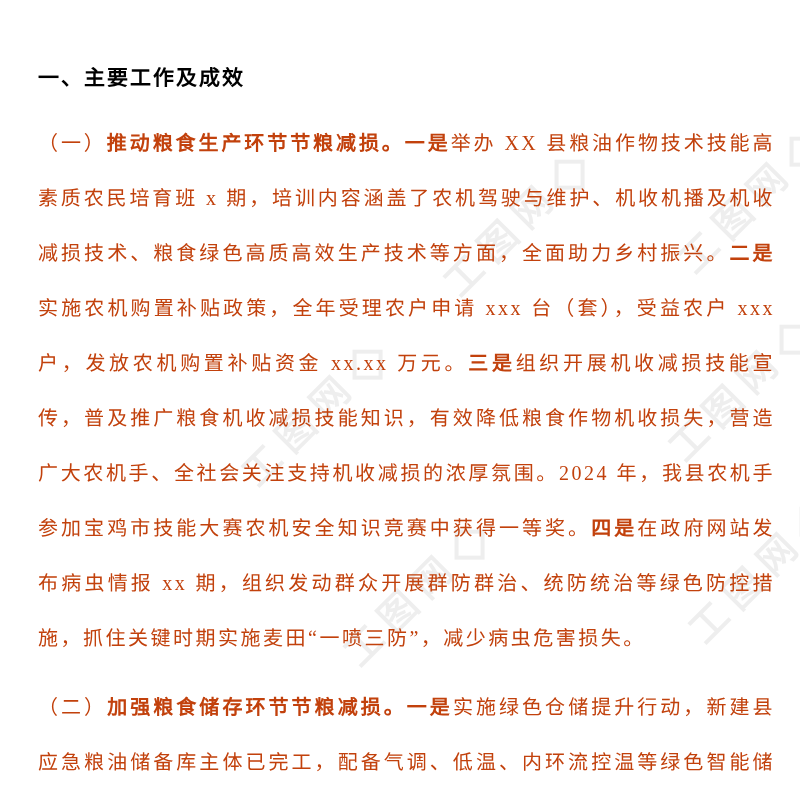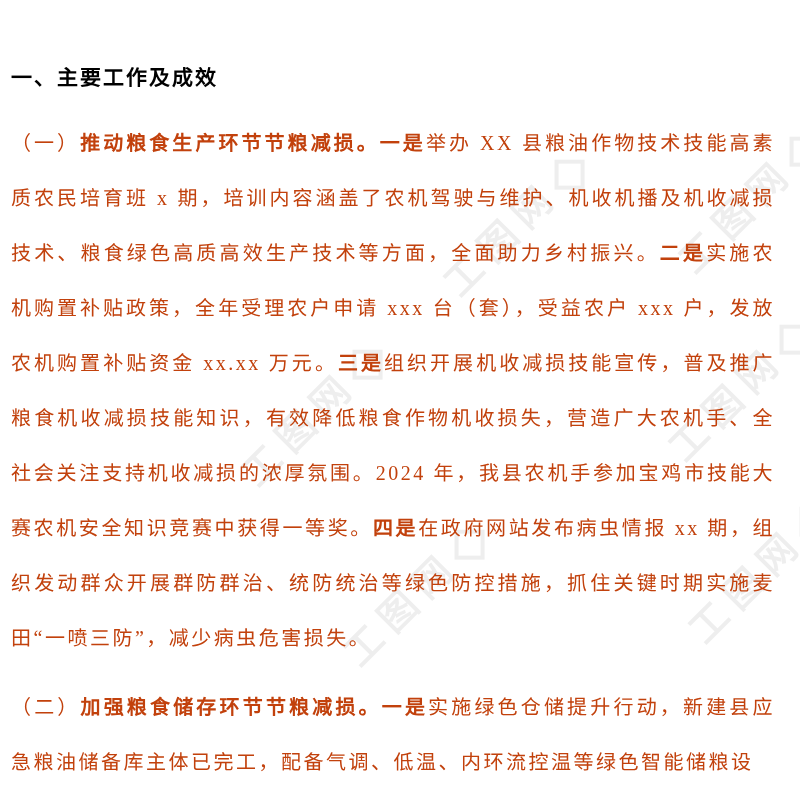--- a/index.html
+++ b/index.html
@@ -44,21 +44,21 @@
     height: 22px;
     border: 4px solid;
     transform: rotate(45deg);
     margin-left: 6px;
     vertical-align: middle;
   }
   
   .content {
     position: relative;
     z-index: 1;
-    padding: 60px 25px 0 11px;
+    padding: 60px 25px 0 38px;
     box-sizing: border-box;
     height: 100%;
     overflow: hidden;
   }
   .doc-heading {
     margin: 0 0 20px 0;
     font-family: "Liberation Sans", "DejaVu Sans", sans-serif;
     font-weight: 700;
     font-size: 21px;
     line-height: 36px;

